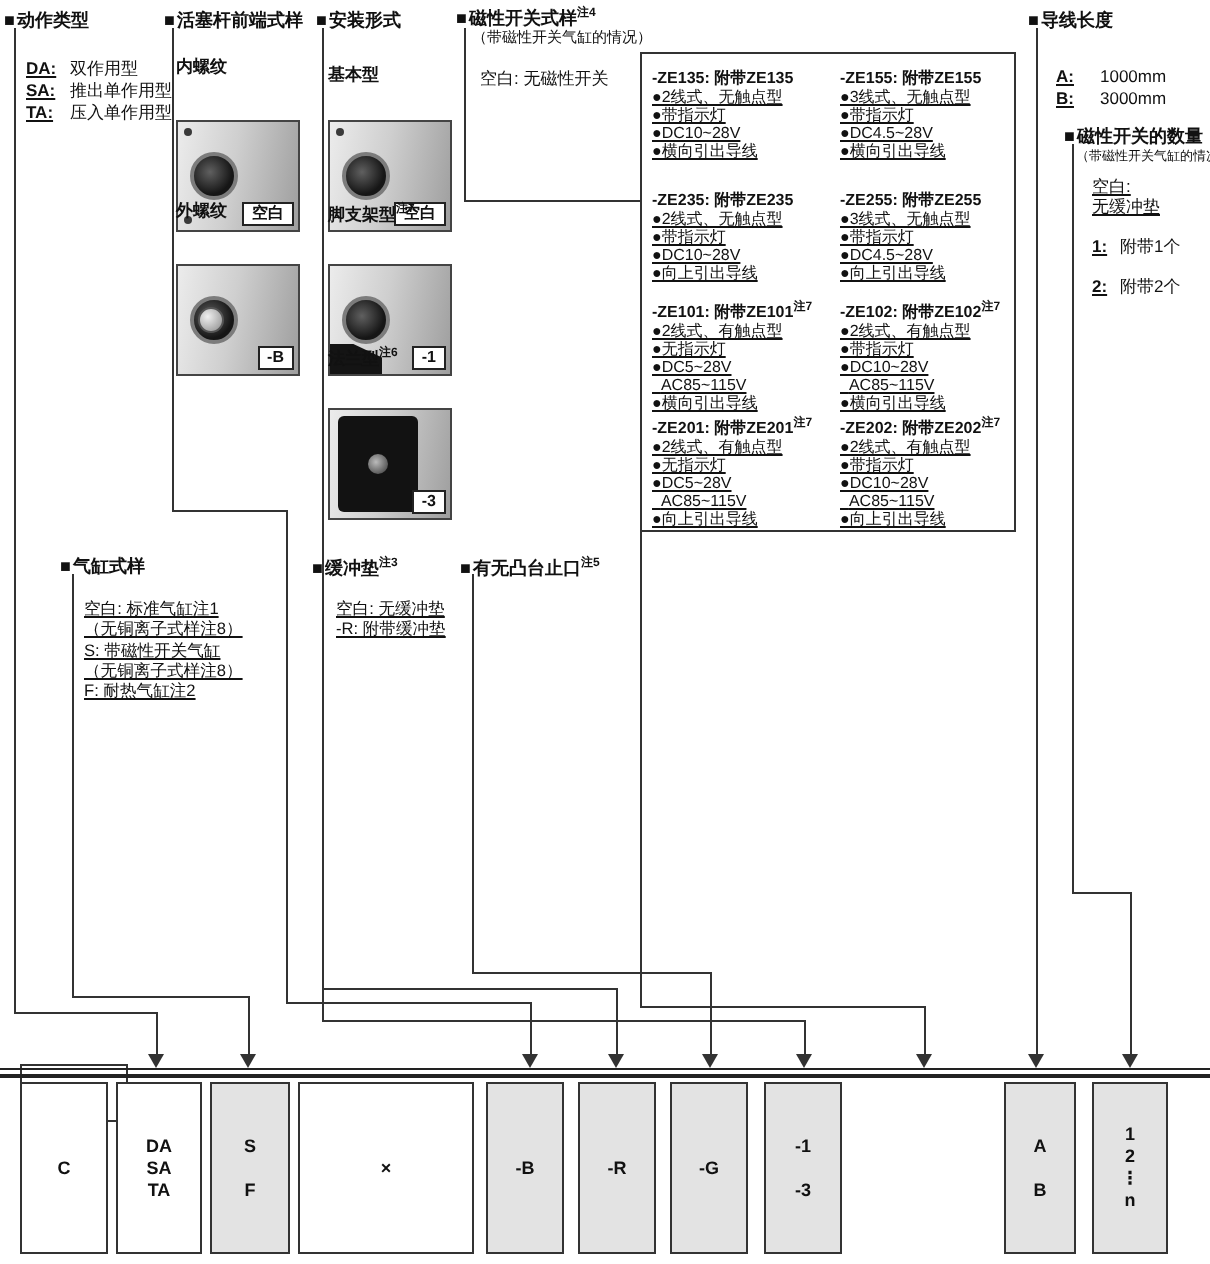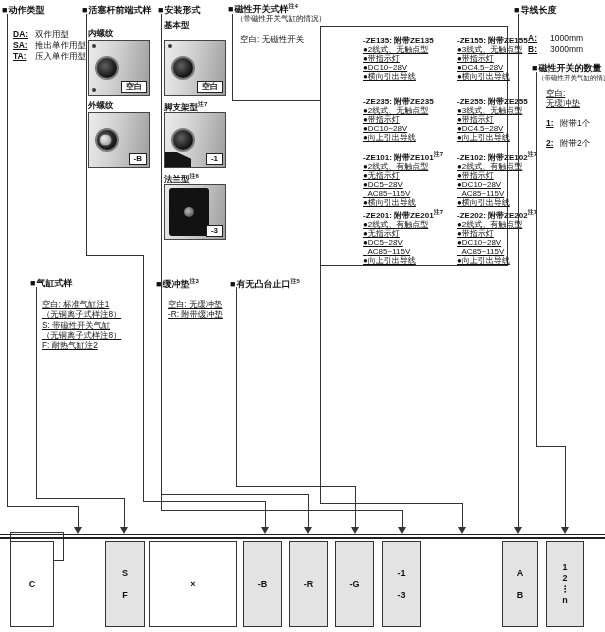--- a/index.html
+++ b/index.html
@@ -9,38 +9,38 @@
   .hdr .sq{font-size:9px;margin-right:1px;}
   sup{font-size:6px;font-weight:bold;}
   .sub{position:absolute;font-size:7.5px;white-space:nowrap;}
   .sub6{position:absolute;font-size:6.5px;white-space:nowrap;}
   .itemrow{position:absolute;font-size:8.5px;white-space:nowrap;}
   .itemrow .code{font-weight:bold;display:inline-block;min-width:22px;text-decoration:underline;}
   .pre{white-space:pre-wrap;text-decoration:underline;}
   .body{position:absolute;font-size:8.3px;line-height:10.3px;}
   .plabel{position:absolute;font-size:8.5px;font-weight:bold;white-space:nowrap;}
   .photo{position:absolute;width:62px;height:56px;border:1px solid #444;box-sizing:border-box;
-         background:linear-gradient(100deg,#ececec 0%,#cfcfcf 45%,#9e9e9e 100%);}
+         background:linear-gradient(100deg,#ececec 0%,#cfcfcf 45%,#9e9e9e 100%);margin-top:20px;}
   .bore{position:absolute;left:6px;top:50%;transform:translateY(-50%);width:20px;height:20px;border-radius:50%;
         background:radial-gradient(circle at 40% 40%,#606060 0%,#161616 65%);border:2px solid #7c7c7c;}
   .rodnub{position:absolute;left:10px;top:50%;transform:translateY(-50%);width:11px;height:11px;border-radius:50%;
         background:radial-gradient(circle at 35% 35%,#f0f0f0,#8a8a8a);border:1px solid #555;}
   .foot{position:absolute;left:0;bottom:0;width:26px;height:15px;background:#141414;
         clip-path:polygon(0 100%,100% 100%,100% 45%,45% 0,0 0);}
   .flange{position:absolute;left:4px;top:3px;width:40px;height:48px;background:#121212;border-radius:3px;}
   .fbore{position:absolute;left:15px;top:19px;width:10px;height:10px;border-radius:50%;
         background:radial-gradient(circle at 40% 40%,#bbb,#333);}
   .screw{position:absolute;width:4px;height:4px;border-radius:50%;background:#3a3a3a;}
   .tag{position:absolute;right:2px;bottom:2px;background:#fff;border:1px solid #222;
        font-size:8px;font-weight:bold;line-height:10px;padding:0 4px;}
   .vl{position:absolute;width:1px;background:#333;}
   .hl{position:absolute;height:1px;background:#333;}
   .arr{position:absolute;width:0;height:0;border-left:4px solid transparent;border-right:4px solid transparent;border-top:7px solid #333;}
   .swbox{position:absolute;left:320px;top:26px;width:188px;height:240px;border:1px solid #333;box-sizing:border-box;}
-  .zeblk{position:absolute;width:95px;margin-left:37px;}
+  .zeblk{position:absolute;width:95px;}
   .zet{font-size:8px;font-weight:bold;line-height:9px;white-space:nowrap;}
   .zeb{font-size:8px;line-height:9px;}
   .rule{position:absolute;left:0;width:605px;background:#222;}
   .lblbox{position:absolute;border:1px solid #333;background:#fff;font-size:8px;font-weight:bold;
           display:flex;align-items:center;justify-content:center;box-sizing:border-box;}
   .mbox{position:absolute;top:541px;height:86px;border:1px solid #333;box-sizing:border-box;
         display:flex;align-items:center;justify-content:center;text-align:center;
         font-size:9px;font-weight:bold;background:#fff;}
   .mbox.gray{background:#e3e3e3;}
   .mbox .t{white-space:pre-wrap;line-height:11px;}
@@ -74,21 +74,21 @@
     <div class="screw" style="left:3px;bottom:3px"></div>
     <div class="tag">空白</div>
   </div>
   <div class="plabel" style="left:88px;top:100px"><span>外螺纹</span></div>
   <div class="photo" style="left:88px;top:112px">
     <div class="bore"></div>
     <div class="rodnub"></div>
     <div class="tag">-B</div>
   </div>
 
-  <div class="plabel" style="left:164px;top:20px"><span>基本型</span></div>
+  <div class="plabel" style="left:164px;top:32px"><span>基本型</span></div>
   <div class="photo" style="left:164px;top:40px">
     <div class="bore"></div>
     <div class="screw" style="left:3px;top:3px"></div>
     <div class="tag">空白</div>
   </div>
   <div class="plabel" style="left:164px;top:100px"><span>脚支架型</span><sup>注7</sup></div>
   <div class="photo" style="left:164px;top:112px">
     <div class="bore"></div>
     <div class="foot"></div>
     <div class="tag">-1</div>
@@ -227,20 +227,25 @@
   <div class="vl" style="left:565px;top:446px;height:82px"></div>
   <div class="arr" style="left:561px;top:527px"></div>
 
   <div class="lblbox" style="left:10px;top:532px;width:54px;height:29px">基本型号</div>
   <div class="rule" style="top:534px;height:1px"></div>
   <div class="rule" style="top:537px;height:2px"></div>
 
   <div class="mbox" style="left:10px;width:44px">
       <div class="t">C</div>
     </div>
+  <div class="mbox" style="left:58px;width:43px">
+      <div class="t">DA
+SA
+TA</div>
+    </div>
   <div class="mbox gray" style="left:105px;width:40px">
       <div class="t">S
 
 F</div>
     </div>
   <div class="mbox" style="left:149px;width:88px">
       <div class="t">×</div>
     </div>
   <div class="mbox gray" style="left:243px;width:39px">
       <div class="t">-B</div>

